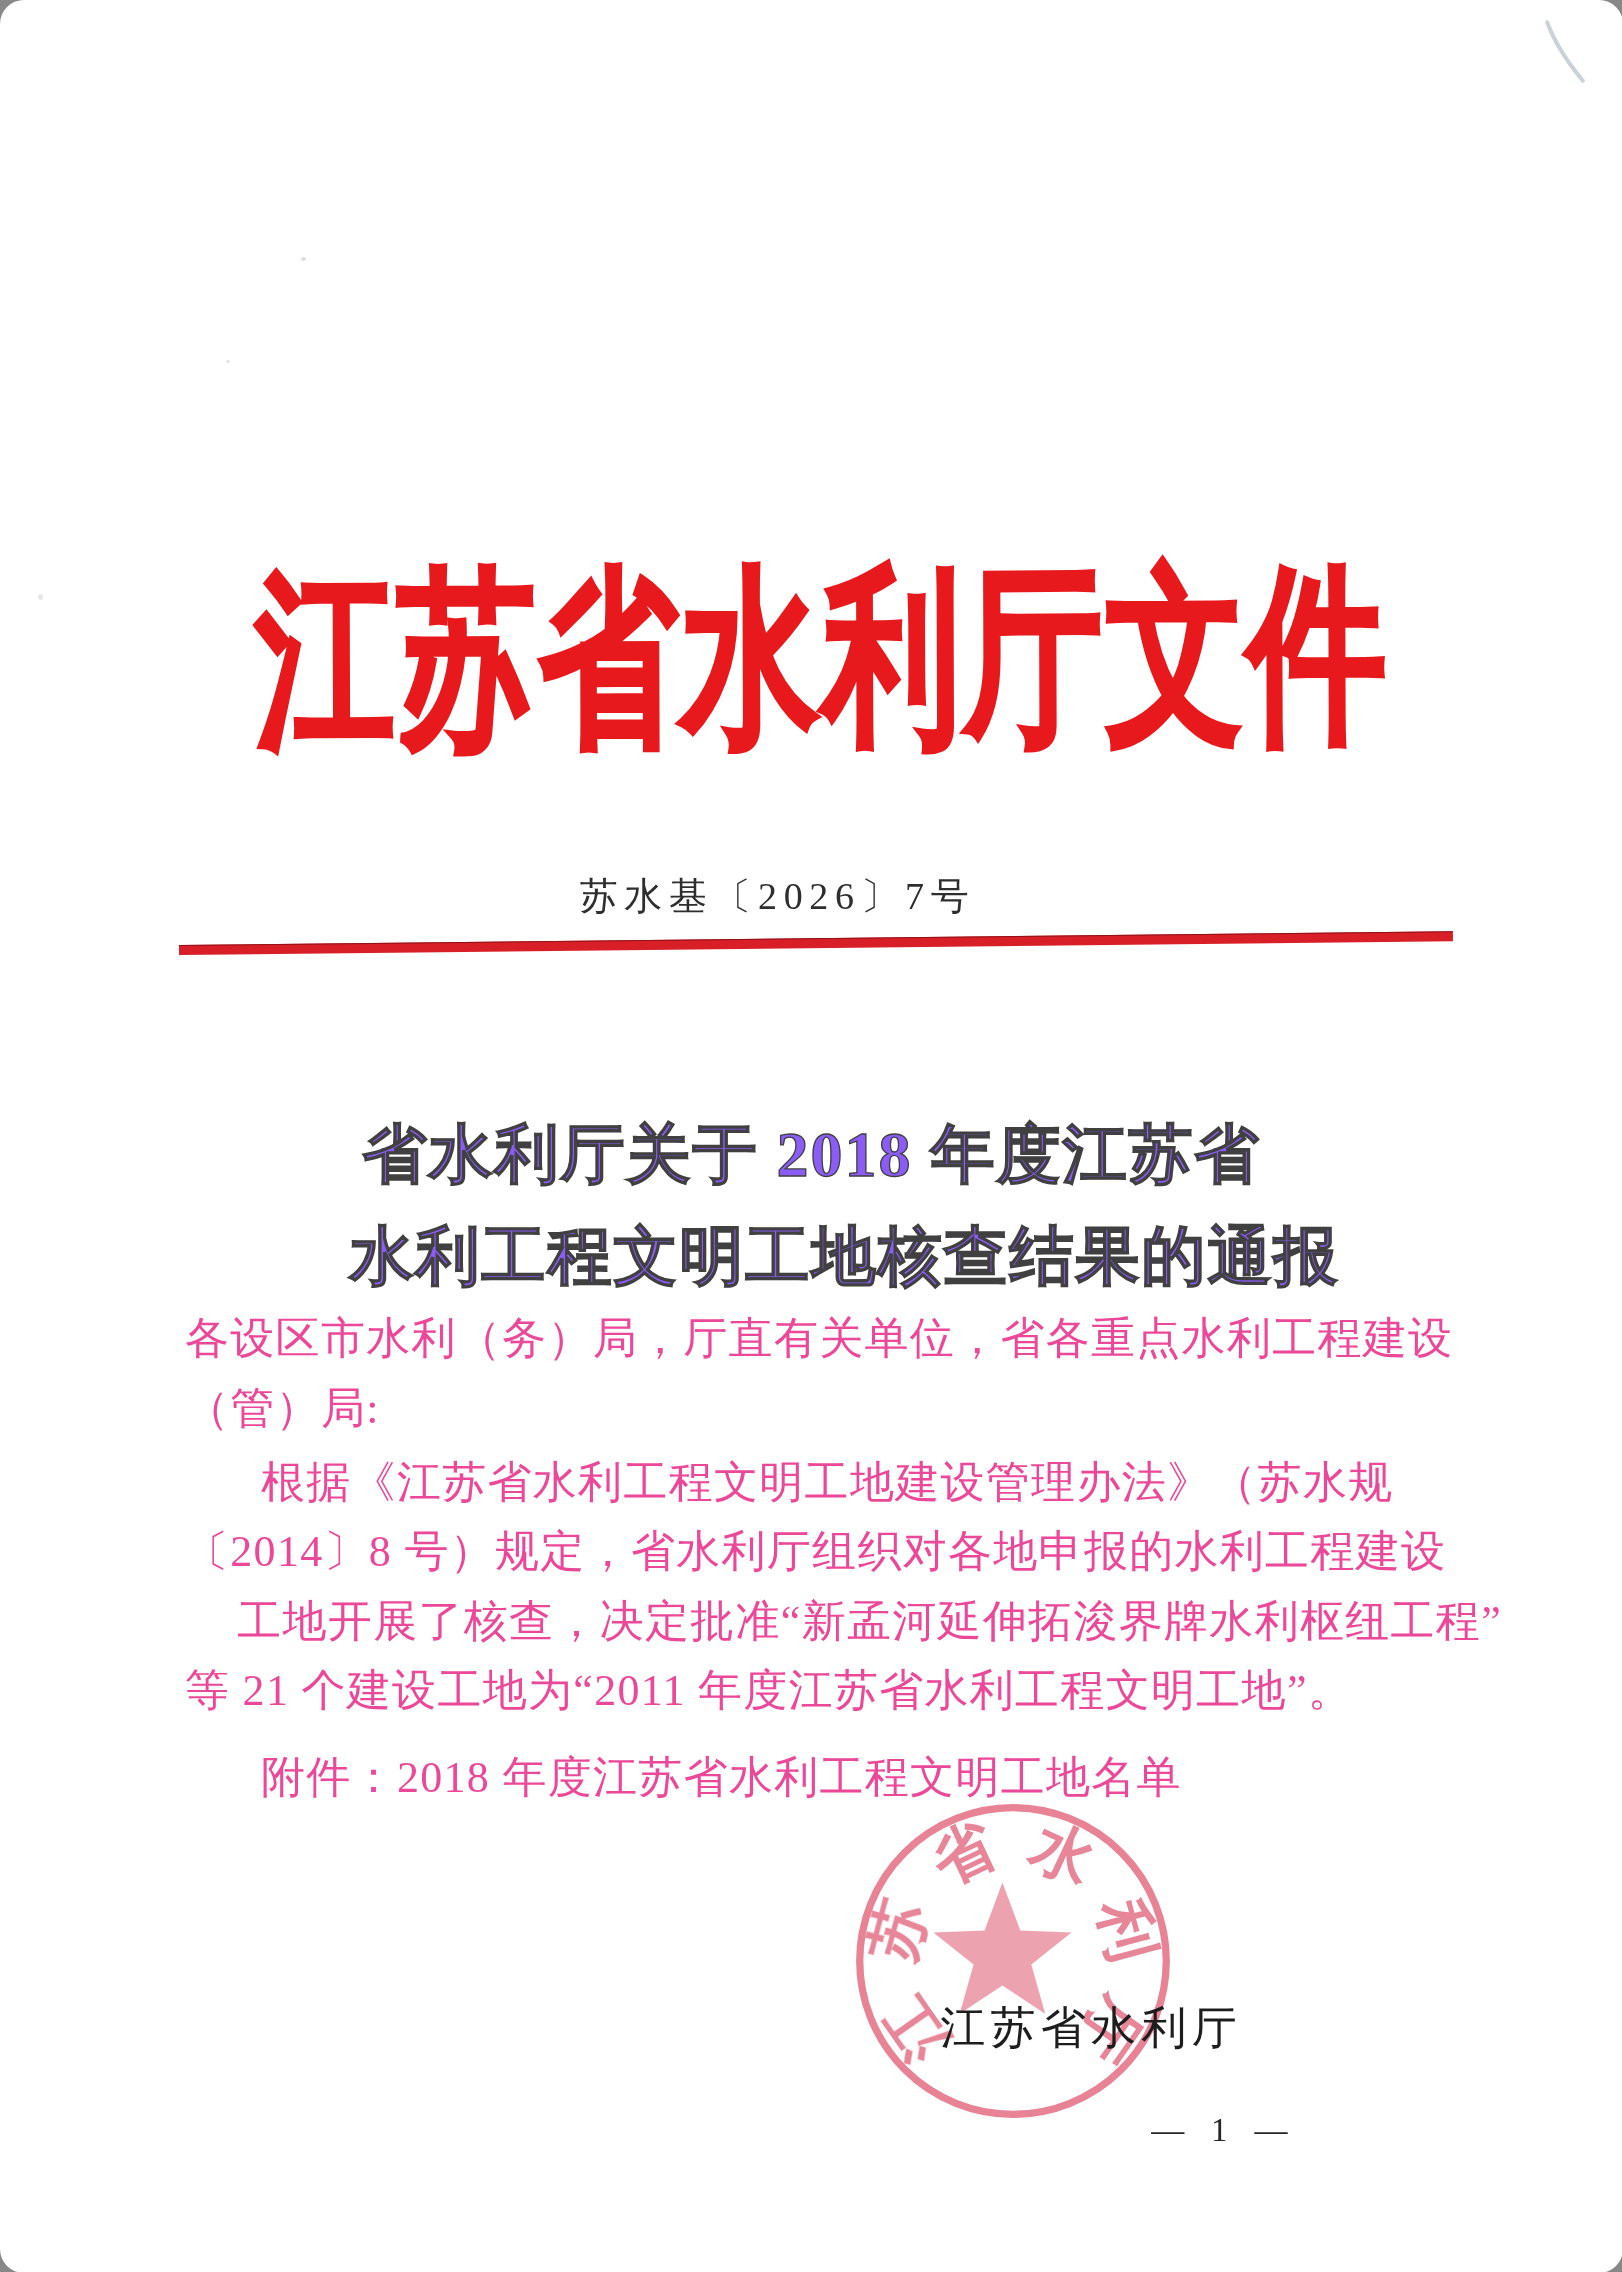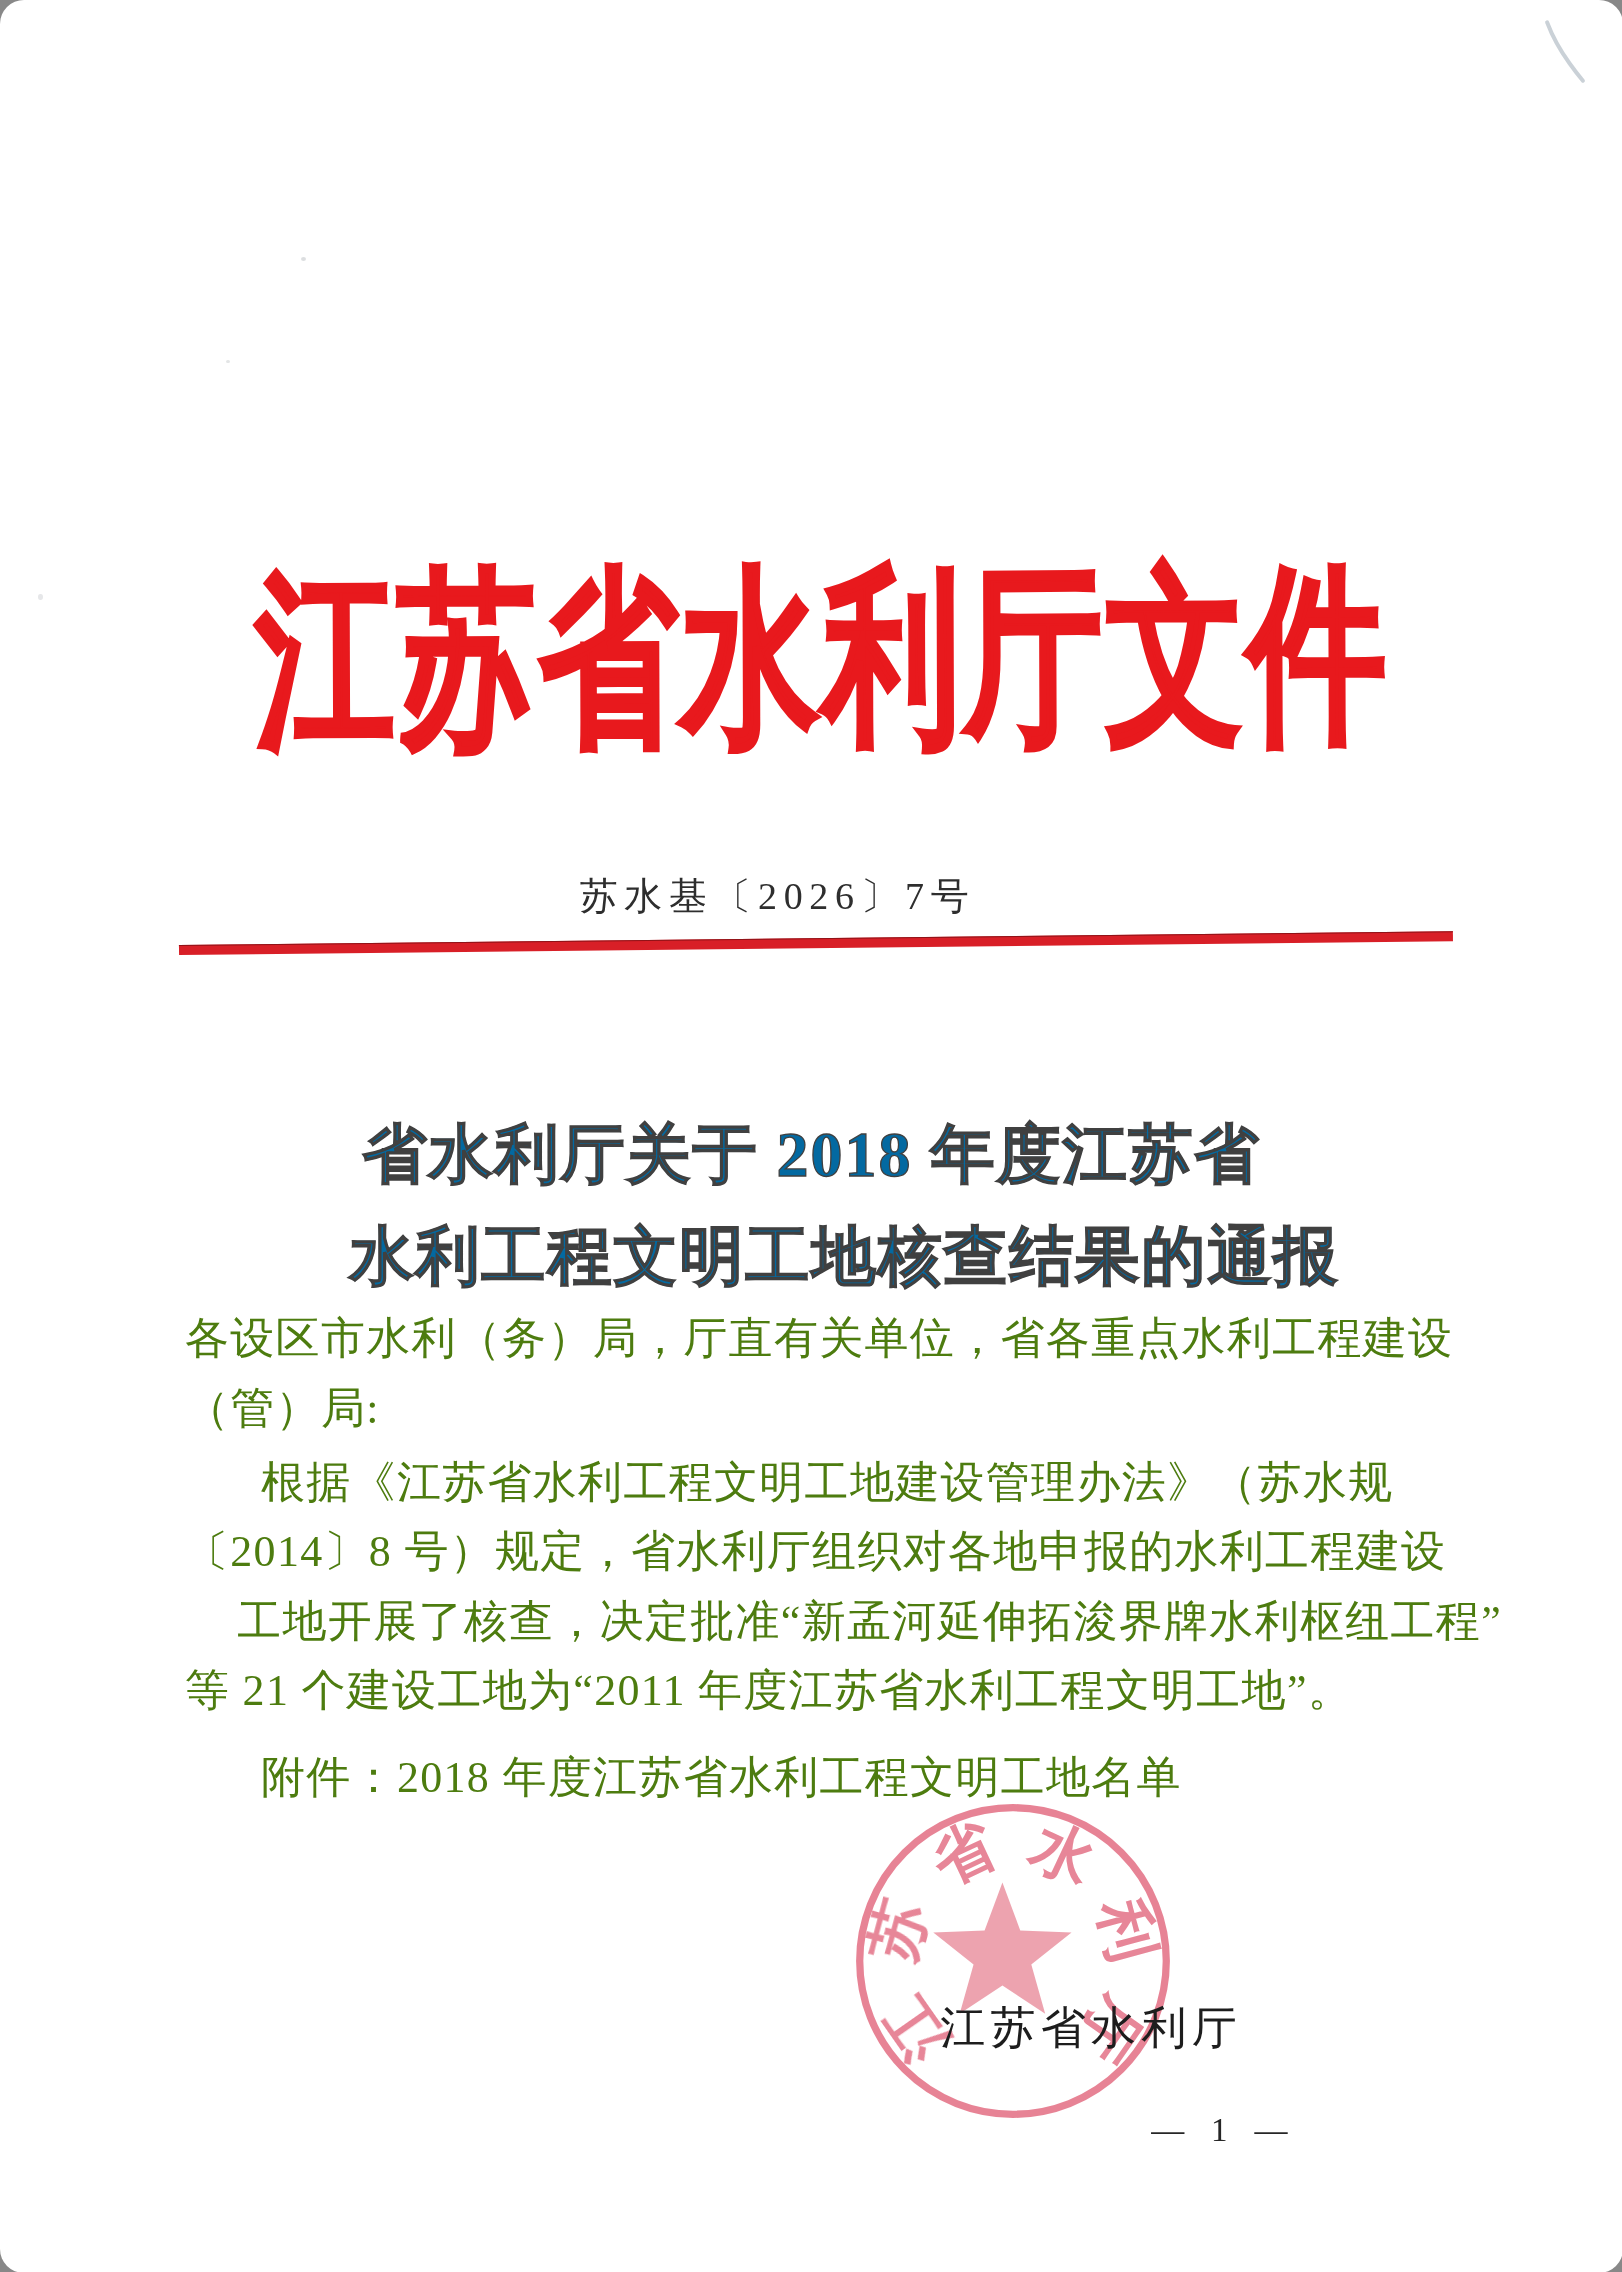--- a/index.html
+++ b/index.html
@@ -32,30 +32,30 @@
   .red-rule{
     position:absolute;left:179px;top:945px;width:1274px;height:8.6px;
     background:var(--rule_red,#d81f27);
     border-top:1.3px solid #8f1318;
     transform:rotate(-0.62deg);
     transform-origin:0 50%;
   }
   
   .heading{
     position:absolute;left:0;width:1623px;text-align:center;
-    font-weight:700;color:#0369a1;font-size:64px;line-height:1;
+    font-weight:700;color:#8b5cf6;font-size:64px;line-height:1;
     letter-spacing:2px;white-space:nowrap;
     -webkit-text-stroke:1.3px #404040;
   }
   .heading.l1{top:1123px;}
   .heading.l2{top:1225px;padding-left:33px;}
   
   .body-line{
     position:absolute;left:185px;width:1317px;
-    font-size:44px;line-height:1;color:#4d7c0f;
+    font-size:44px;line-height:1;color:#ec4899;
     letter-spacing:1.3px;white-space:nowrap;
   }
   .body-line.indent{left:261px;}
   .bl1{top:1317px;}
   .bl2{top:1387px;}
   .bl3{top:1461px;}
   .bl4{top:1530px;}
   .bl5{top:1600px;text-align:right;}
   .bl6{top:1669px;}
   .bl7{top:1756px;}

